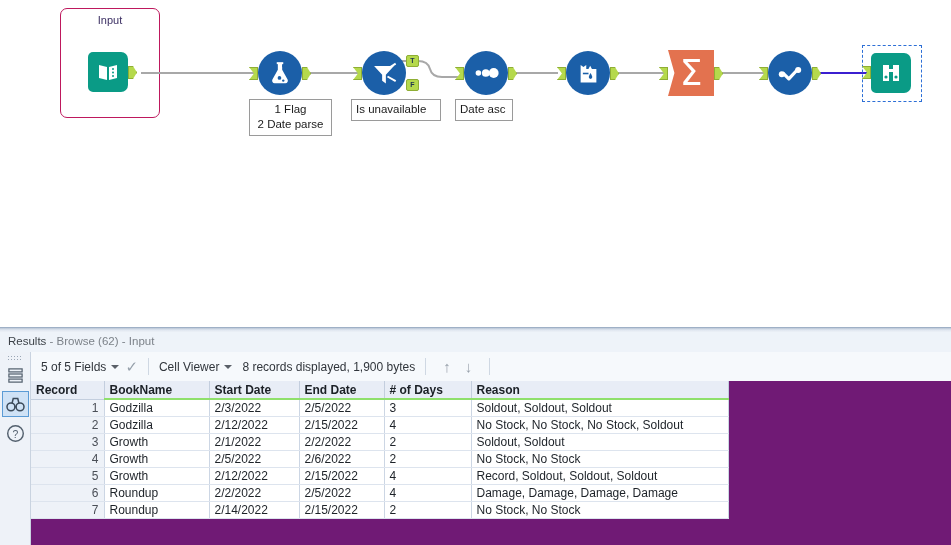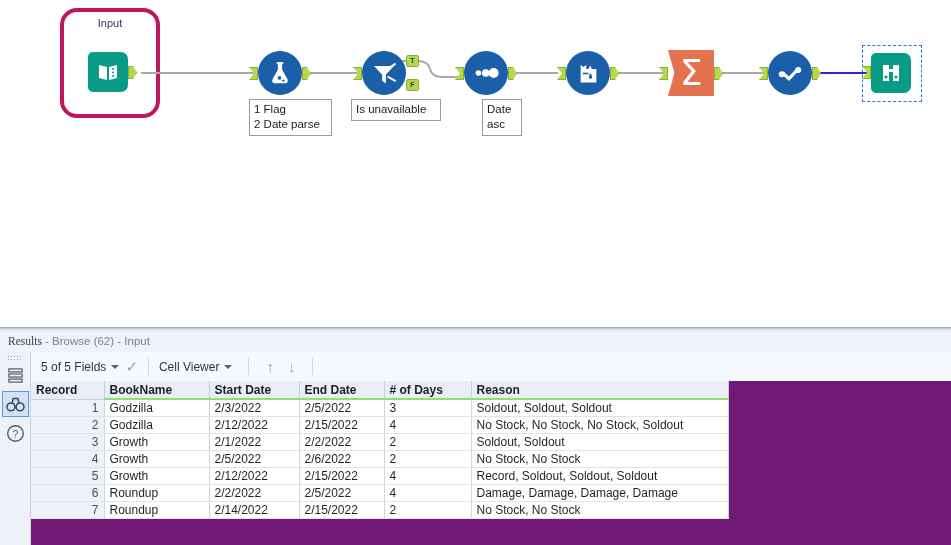--- a/index.html
+++ b/index.html
@@ -23,22 +23,22 @@
     position: absolute;
     left: 0; top: 0;
     width: 951px;
     height: 327px;
     background: #ffffff;
   }
 
   
   .tool-container {
     position: absolute;
-    border: 4px solid #be185d;
-    border-radius: 17px;
+    border: 1px solid #be185d;
+    border-radius: 7px;
     background: #ffffff;
     box-sizing: border-box;
   }
   .tool-container-title {
     text-align: center;
     font-size: 11px;
     color: #3b2f63;
     margin-top: 5px;
     font-family: "Liberation Sans", sans-serif;
   }
@@ -169,21 +169,21 @@
   }
   #results-titlebar {
     height: 20px;
     background: #eef3f9;
     padding: 3px 0 0 8px;
     box-sizing: border-box;
     font-size: 11.5px;
     color: #4a4f56;
     white-space: nowrap;
   }
-  #results-titlebar .t-strong { color: #3c4248; font-family: Liberation Serif, serif; }
+  #results-titlebar .t-strong { color: #3c4248; }
   #results-titlebar .t-dim { color: #7c8289; }
 
   #results-body {
     position: absolute;
     left: 0; top: 20px;
     width: 951px;
     height: 193px;
   }
 
   
@@ -359,21 +359,21 @@
       <svg width="26" height="26" viewBox="0 0 24 24">
         <path d="M10 3 L10 9 L5 18 A2.4 2.4 0 0 0 7 21.5 L17 21.5 A2.4 2.4 0 0 0 19 18 L14 9 L14 3 Z" fill="#ffffff"></path>
         <rect x="9" y="2" width="6" height="1.8" fill="#ffffff"></rect>
         <circle cx="11.5" cy="16.5" r="1.7" fill="#1b5fa8"></circle>
         <circle cx="15" cy="19" r="1.1" fill="#1b5fa8"></circle>
         <circle cx="15.2" cy="5.6" r="1.3" fill="#1b5fa8"></circle>
       </svg>
     </div>
     <div class="anchor out" style="left:44px; top:16px;"></div>
   </div>
-  <div class="annotation" style="left:249px; top:99px; width:83px;">1 Flag
+  <div class="annotation" style="left:249px; top:99px; width:83px;text-align:center;">1 Flag
 2 Date parse</div>
 
   <div class="node" style="left:362px; top:51px;">
     <div class="anchor in" style="left:-9px; top:16px;"></div>
     <div class="node-circle">
       <svg width="28" height="28" viewBox="0 0 24 24">
         <path d="M3.5 6 L20.5 6 L13.6 13.6 L13.6 21 L10.4 18.6 L10.4 13.6 Z" fill="#ffffff"></path>
         <path d="M14 9 L22 4" stroke="#ffffff" stroke-width="1.7" fill="none"></path>
         <path d="M15 15 L22 19" stroke="#ffffff" stroke-width="1.7" fill="none"></path>
       </svg>
@@ -387,21 +387,21 @@
     <div class="anchor in" style="left:-9px; top:16px;"></div>
     <div class="node-circle">
       <svg width="28" height="28" viewBox="0 0 24 24">
         <circle cx="5.5" cy="12" r="2.4" fill="#ffffff"></circle>
         <circle cx="11.8" cy="12" r="3.3" fill="#ffffff"></circle>
         <circle cx="18.6" cy="12" r="4.2" fill="#ffffff"></circle>
       </svg>
     </div>
     <div class="anchor out" style="left:44px; top:16px;"></div>
   </div>
-  <div class="annotation" style="left:482px; top:99px; width:40px;">Date asc</div>
+  <div class="annotation" style="left:455px; top:99px; width:58px;">Date asc</div>
 
   <div class="node" style="left:566px; top:51px;">
     <div class="anchor in" style="left:-9px; top:16px;"></div>
     <div class="node-circle">
       <svg width="27" height="27" viewBox="0 0 24 24">
         <path d="M5 8 L19 8 L19 20 L5 20 Z" fill="#ffffff"></path>
         <path d="M5 8 L5 4.5 L7.5 6.2 L10 4.5 L10 8" fill="#ffffff"></path>
         <path d="M13.5 5 Q15.4 8 15.4 9.6 A1.9 1.9 0 1 1 11.6 9.6 Q11.6 8 13.5 5 Z" fill="#ffffff"></path>
         <path d="M7 12 L12 12" stroke="#1b5fa8" stroke-width="1.4"></path>
         <path d="M13.8 11.5 Q15.4 14 15.4 15.2 A1.6 1.6 0 1 1 12.2 15.2 Q12.2 14 13.8 11.5 Z" fill="#1b5fa8"></path>
@@ -483,20 +483,21 @@
       <div class="tb-item">
         <span>5 of 5 Fields</span>
         <span class="caret-down"></span>
       </div>
       <span class="tb-check">✓</span>
       <div class="tb-sep"></div>
       <div class="tb-item">
         <span>Cell Viewer</span>
         <span class="caret-down"></span>
       </div>
+      <span style="margin-left:4px;">8 records displayed, 1,900 bytes</span>
       <div class="tb-sep"></div>
       <span class="tb-arrow">↑</span>
       <span class="tb-arrow">↓</span>
       <div class="tb-sep"></div>
     </div>
 
     <div id="grid-wrap">
       <table class="grid">
         <colgroup>
           <col class="col-record">

